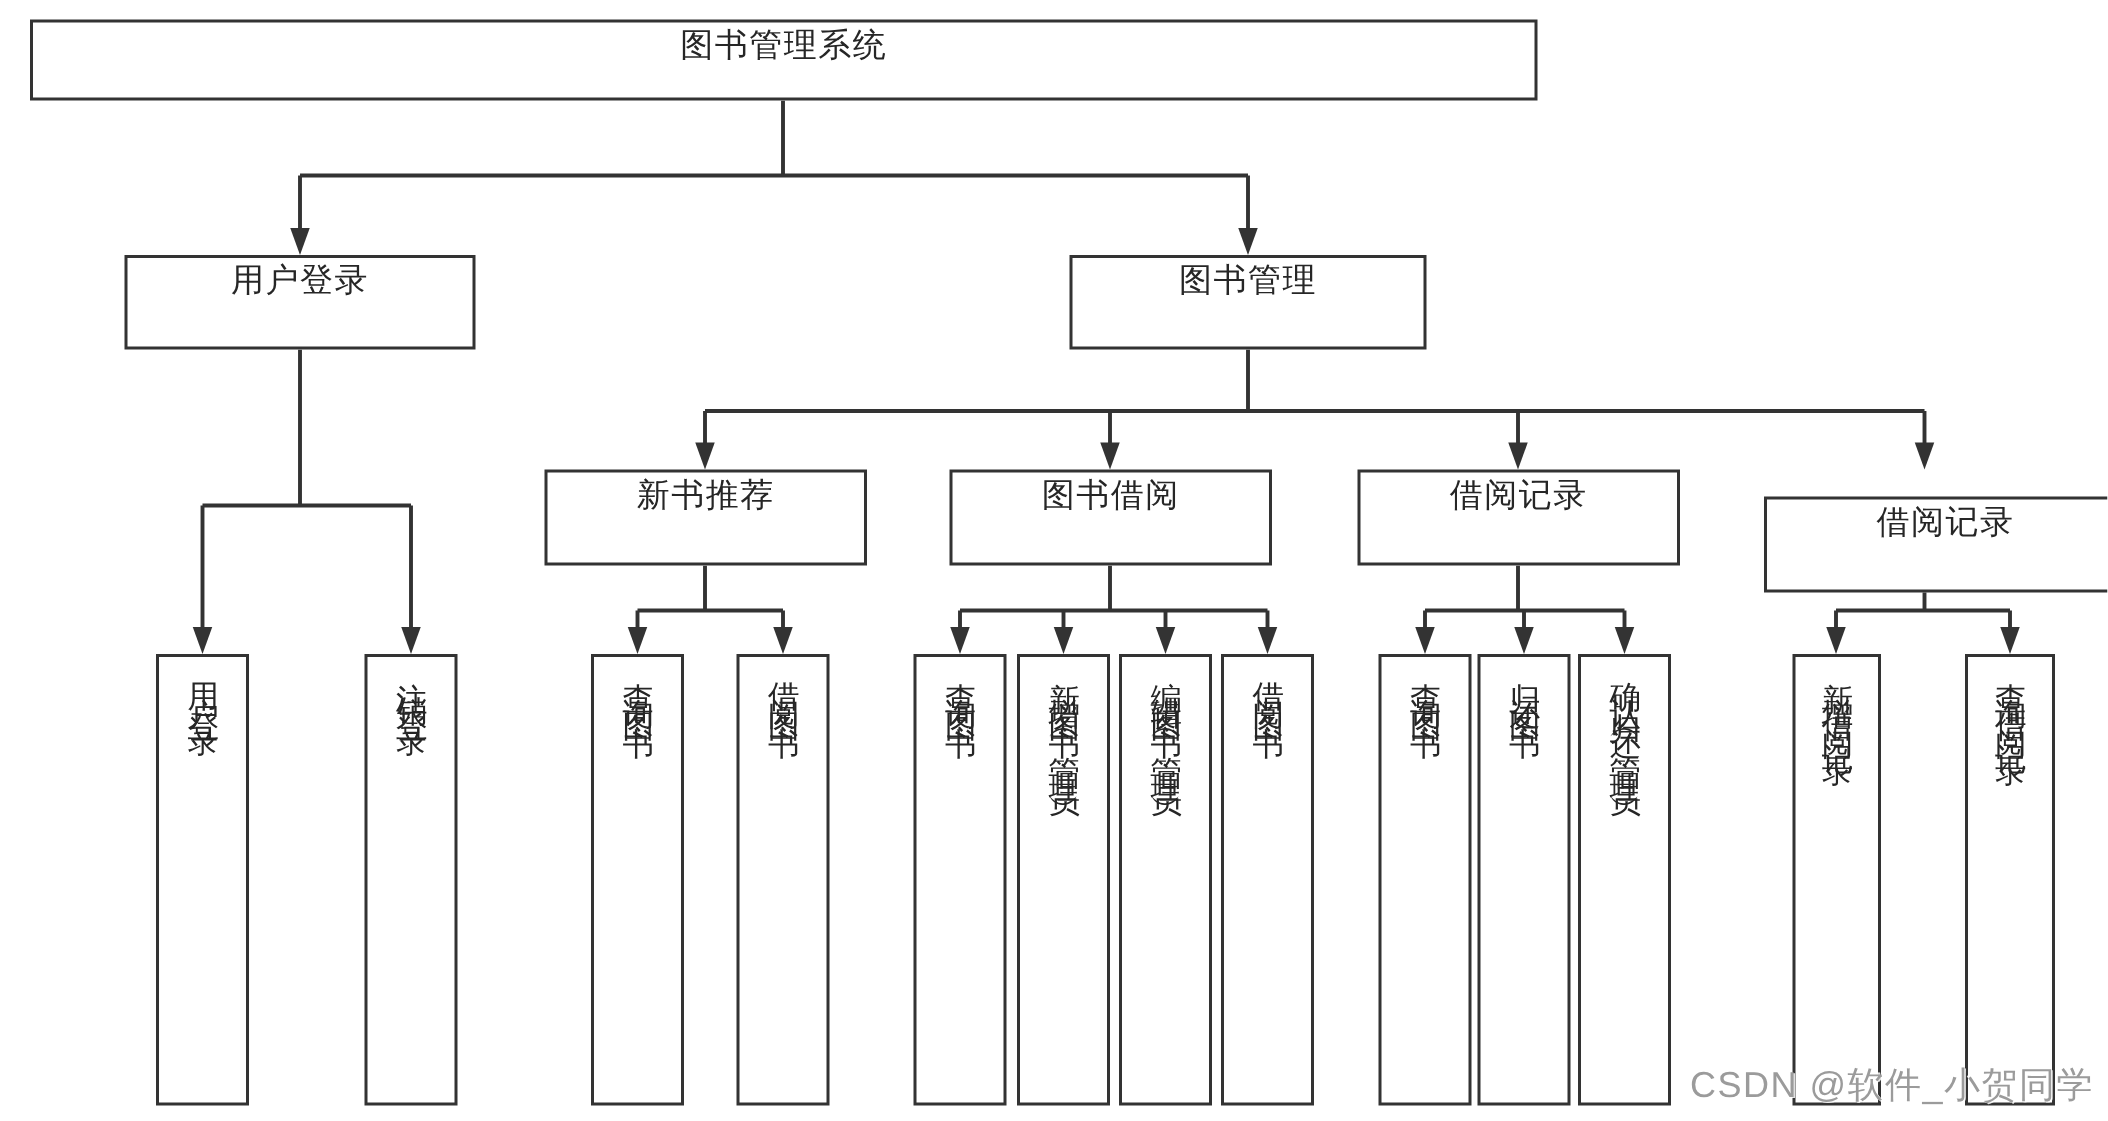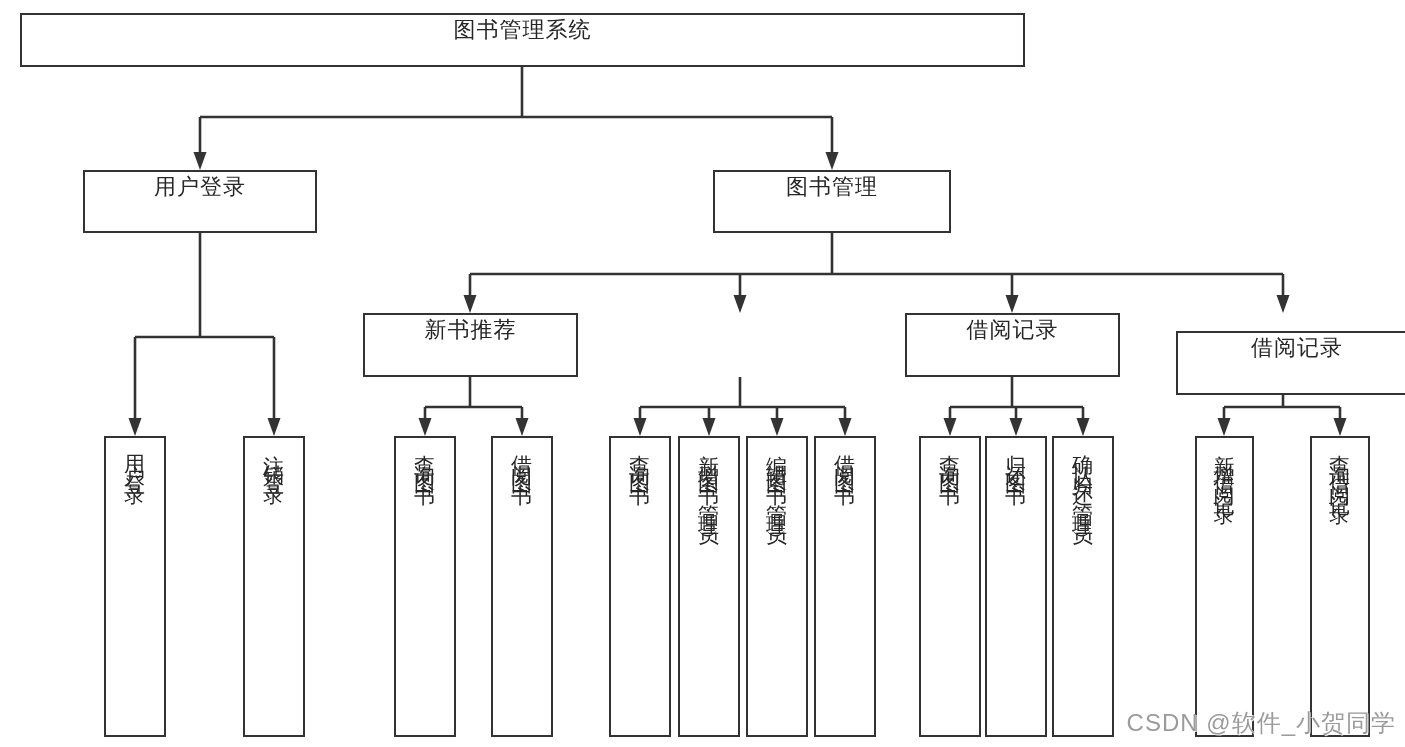--- a/index.html
+++ b/index.html
@@ -109,20 +109,23 @@
   <div class="node h" style="left:83px;top:170px;width:234px;height:63px">
     <span>用户登录</span>
   </div>
   <div class="node h" style="left:713px;top:170px;width:238px;height:63px">
     <span>图书管理</span>
   </div>
 
   <div class="node h" style="left:363px;top:313px;width:215px;height:64px">
     <span>新书推荐</span>
   </div>
+  <div class="node h" style="left:633px;top:313px;width:215px;height:64px">
+    <span>图书借阅</span>
+  </div>
   <div class="node h" style="left:905px;top:313px;width:215px;height:64px">
     <span>借阅记录</span>
   </div>
   <div class="node h" style="left:1176px;top:331px;width:242px;height:64px">
     <span>借阅记录</span>
   </div>
 
   <div class="node v" style="left:104px;top:436px;width:62px;height:301px">
     <span>用户登录</span>
   </div>

